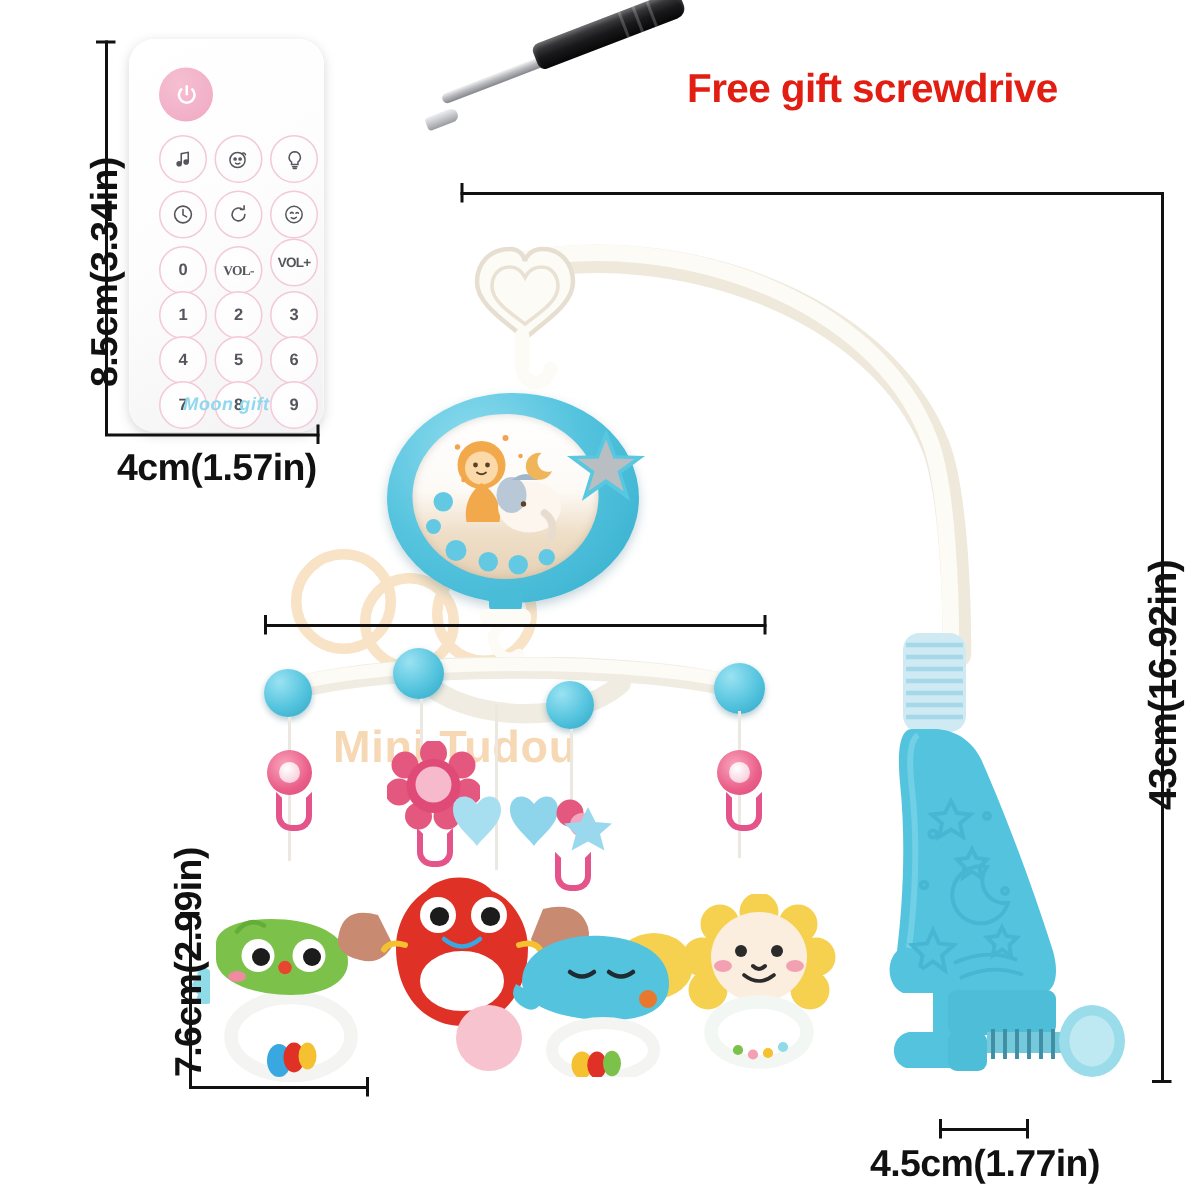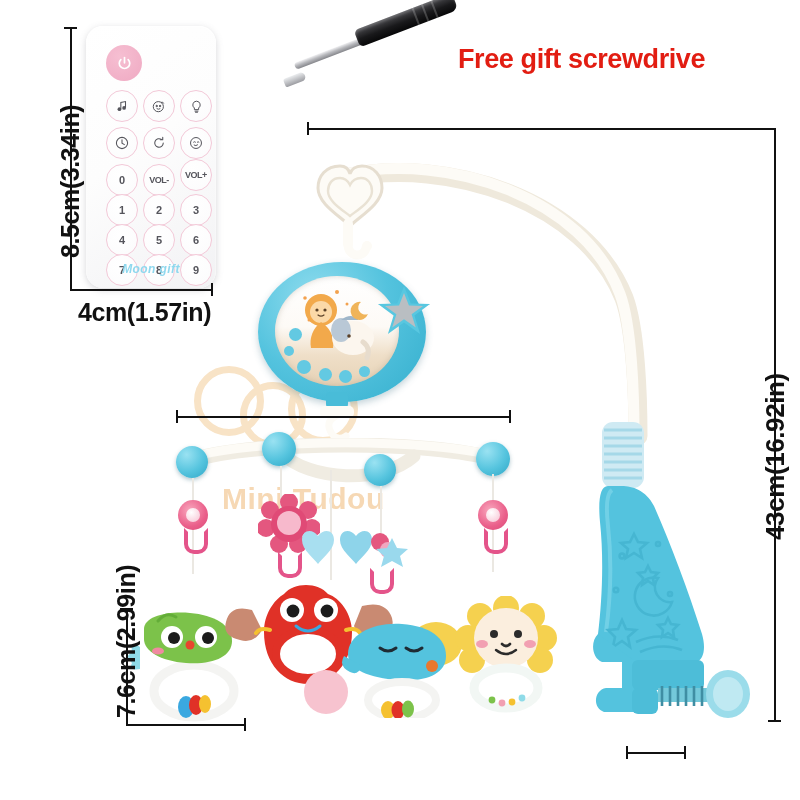--- a/index.html
+++ b/index.html
@@ -135,21 +135,21 @@
     </div>
     <div class="rk ring" style="left:94px;top:101px;width:30px;height:30px;">
       <svg width="16" height="16" viewBox="0 0 24 24" fill="none" stroke="#55555c" stroke-width="1.5">
         <circle cx="12" cy="12" r="8.2"></circle>
           <path d="M8.4 10.6q1.4-1.4 2.8 0M14 10.6q1.2-1.2 2.4 0" stroke-linecap="round"></path>
         <path d="M9.2 15.2q2.6 2 5.2-.4" stroke-linecap="round"></path>
       </svg>
     </div>
 
     <div class="rk ring" style="left:20px;top:138px;width:30px;height:30px;">0</div>
-    <div class="rk ring sm" style="left:57px;top:138px;width:30px;height:30px;">VOL-</div>
+    <div class="rk ring sm" style="left:57px;top:138px;width:30px;height:30px;font-family:Liberation Serif, serif;">VOL-</div>
     <div class="rk ring sm" style="left:94px;top:133px;width:30px;height:30px;">VOL+</div>
 
     <div class="rk ring" style="left:20px;top:168px;width:30px;height:30px;">1</div>
     <div class="rk ring" style="left:57px;top:168px;width:30px;height:30px;">2</div>
     <div class="rk ring" style="left:94px;top:168px;width:30px;height:30px;">3</div>
 
     <div class="rk ring" style="left:20px;top:198px;width:30px;height:30px;">4</div>
     <div class="rk ring" style="left:57px;top:198px;width:30px;height:30px;">5</div>
     <div class="rk ring" style="left:94px;top:198px;width:30px;height:30px;">6</div>
 
@@ -427,14 +427,15 @@
         </g>
       </g>
       <ellipse cx="136" cy="212" rx="22" ry="24" fill="#9bdcea"></ellipse>
       <ellipse cx="136" cy="212" rx="15" ry="17" fill="#bfe9f2"></ellipse>
     </svg>
   </div>
 
   <div class="line-h" style="left:626px;top:752px;width:60px;"></div>
   <div class="cap-v" style="left:626px;top:746px;"></div>
   <div class="cap-v" style="left:684px;top:746px;"></div>
+  <div class="dim-label" style="left:580px;top:762px;font-size:25px;">4.5cm(1.77in)</div>
 
 </div>
 
 </body></html>

